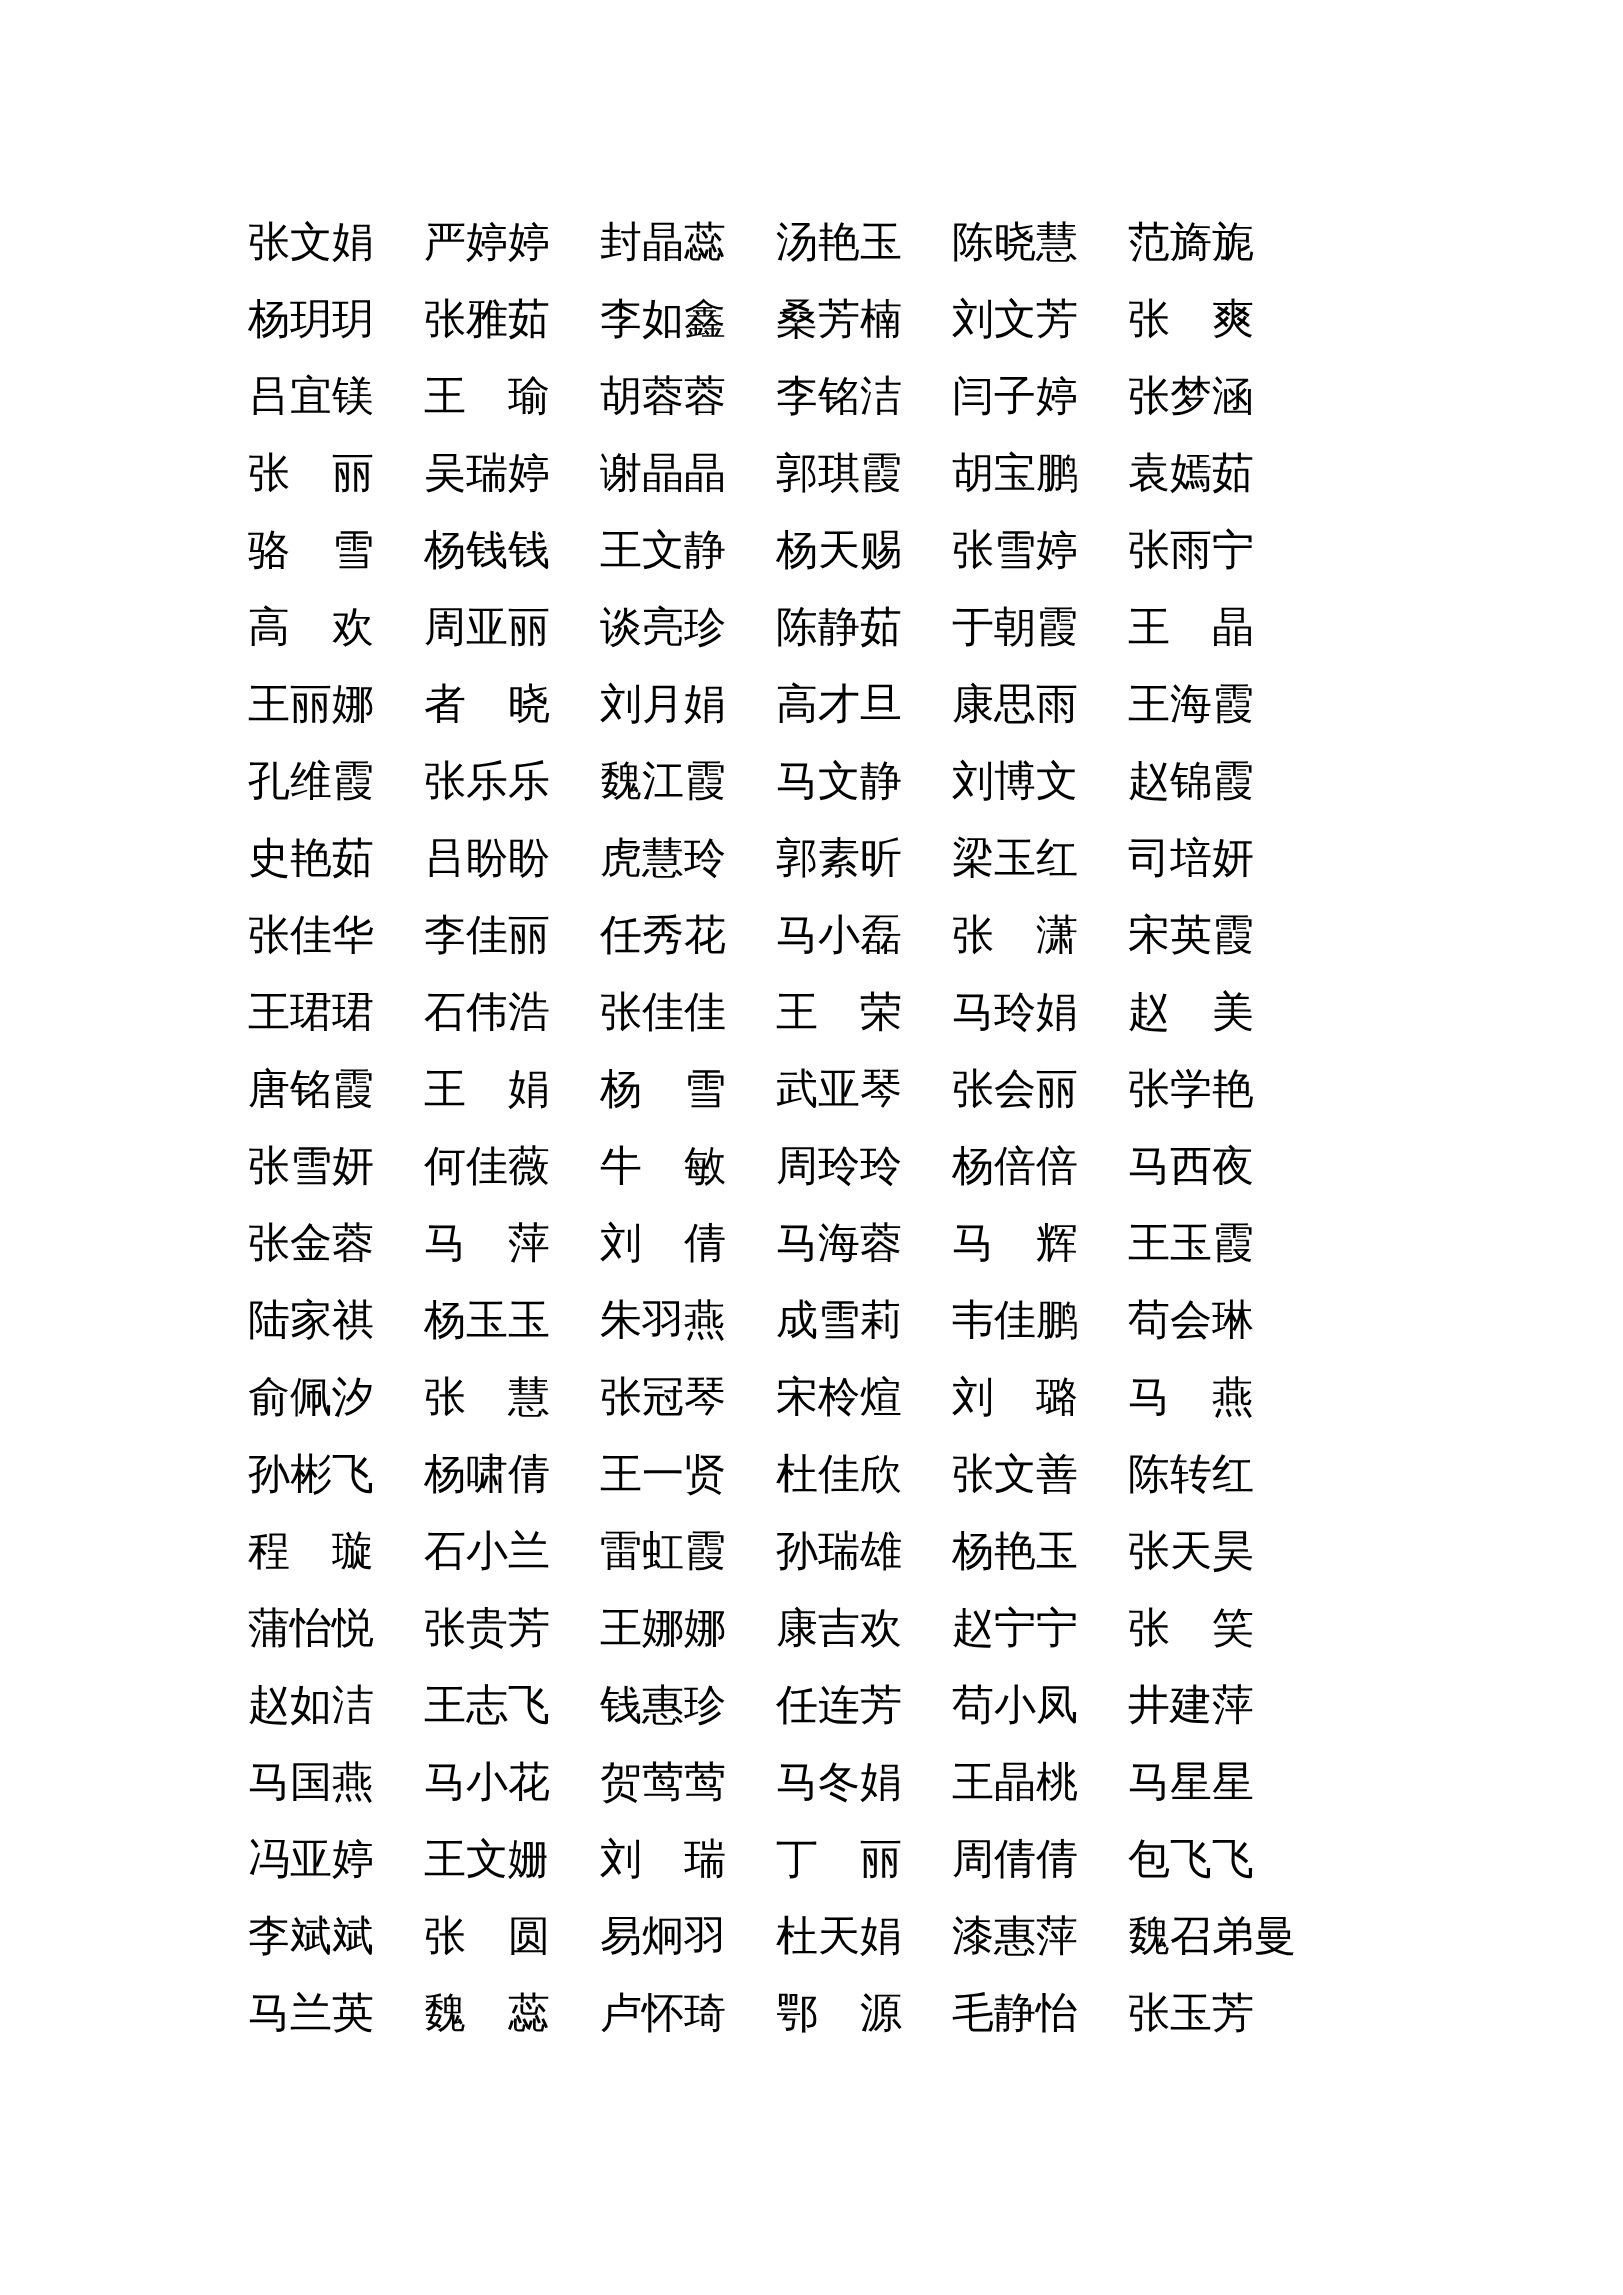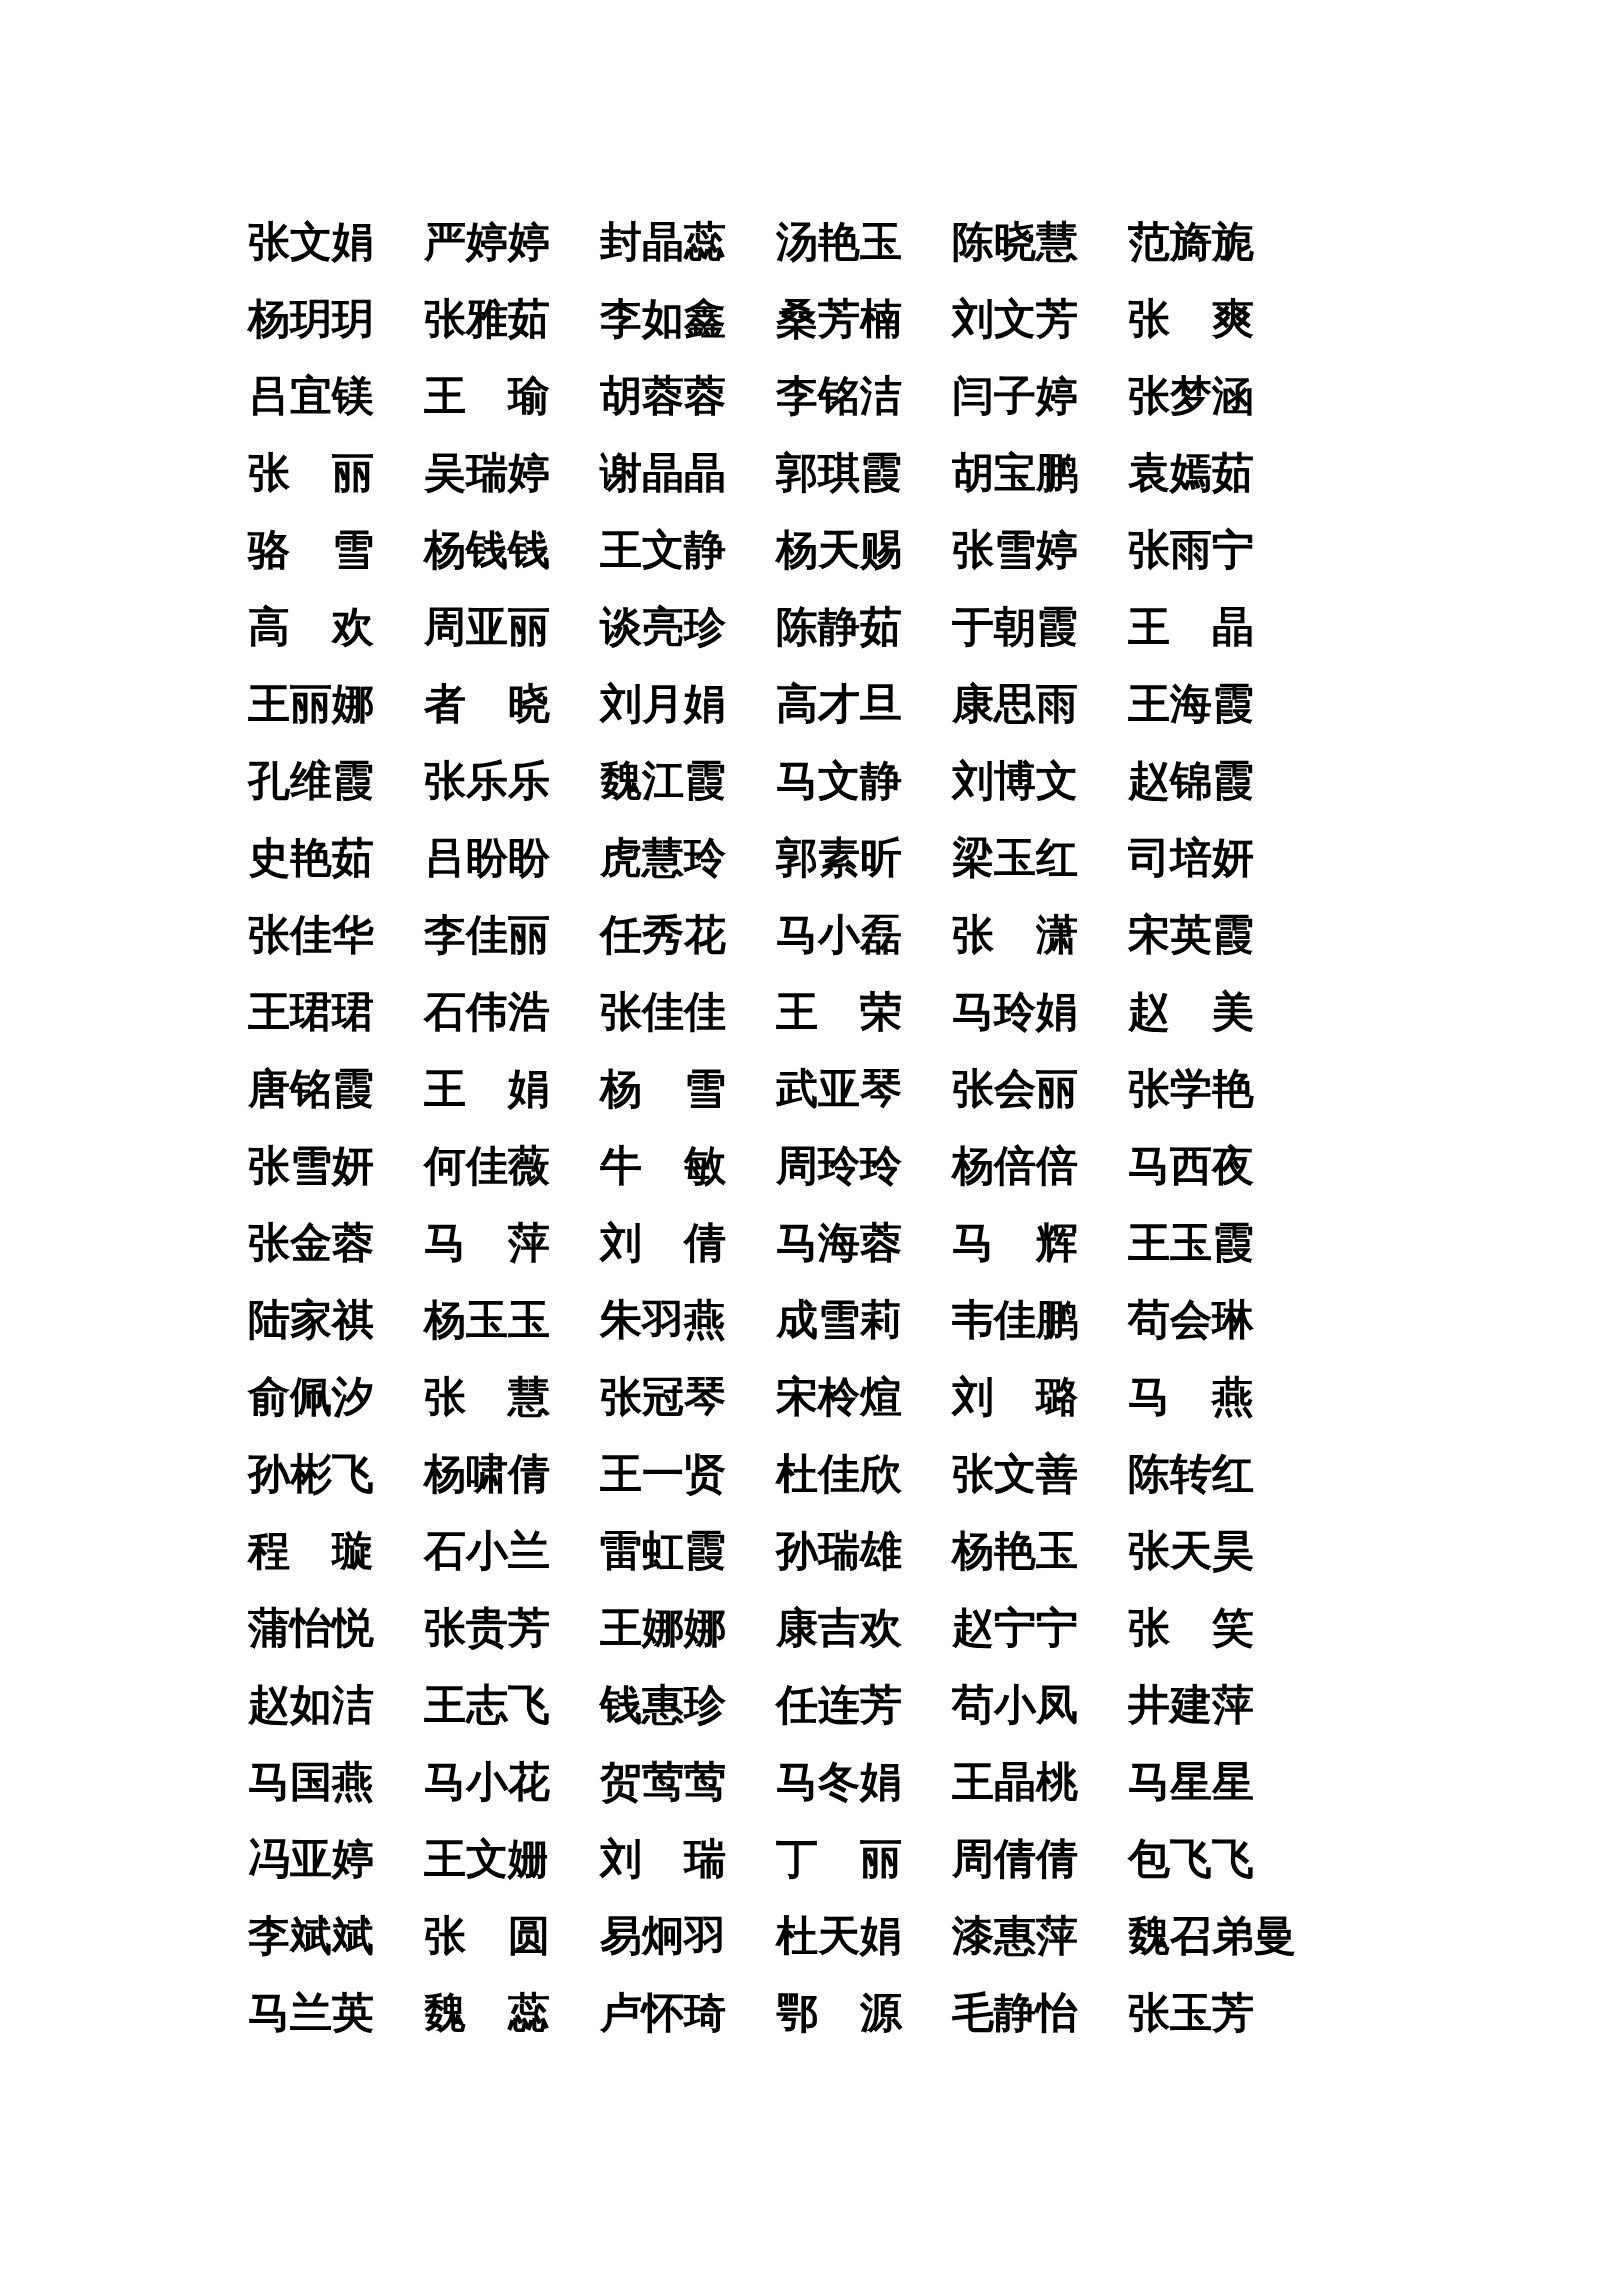--- a/index.html
+++ b/index.html
@@ -7,21 +7,20 @@
     padding: 0;
     background: #ffffff;
   }
   .page {
     position: relative;
     width: 1623px;
     height: 2295px;
     background: #ffffff;
     overflow: hidden;
     font-family: "Liberation Serif", serif;
-    font-weight: bold;
   }
   .name-grid {
     position: absolute;
     left: 248px;
     top: 204px;
     display: grid;
     grid-template-columns: repeat(6, 176px);
     grid-auto-rows: 77px;
   }
   .name-cell {

